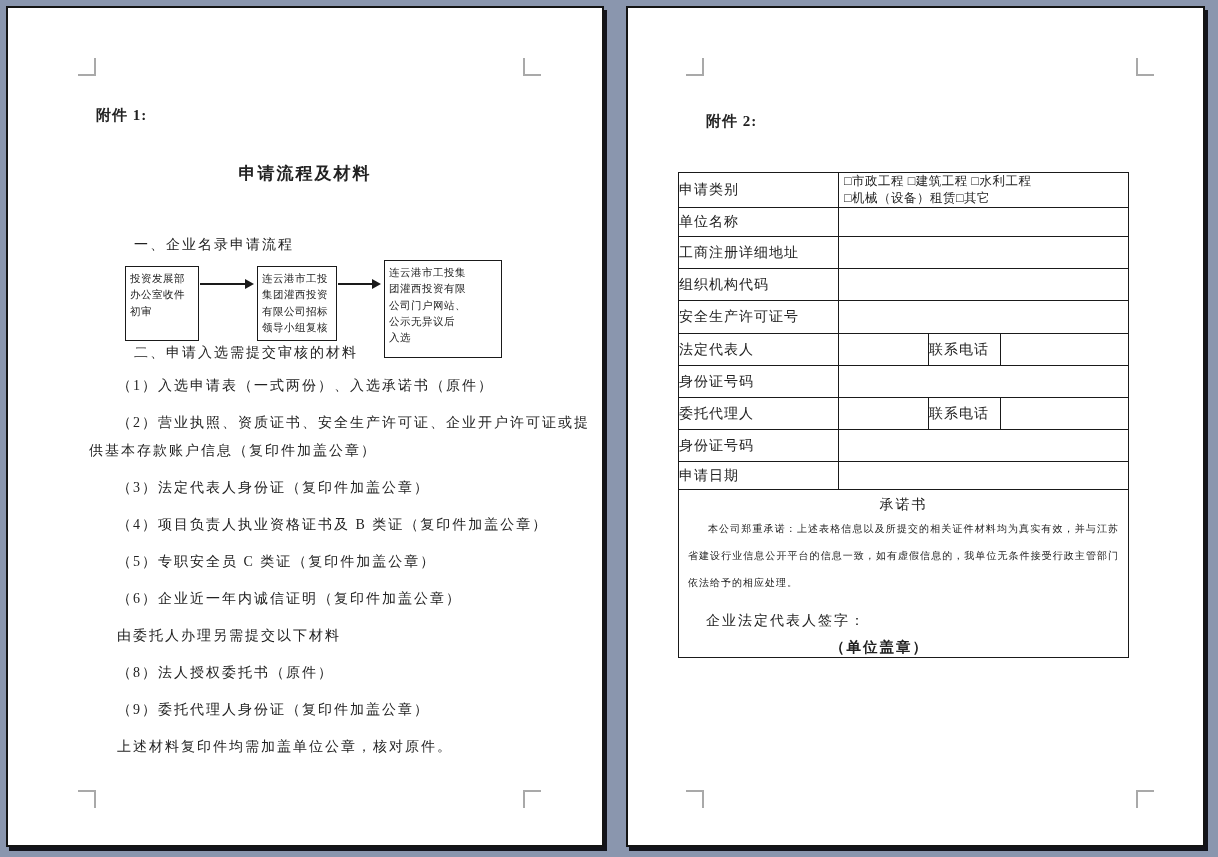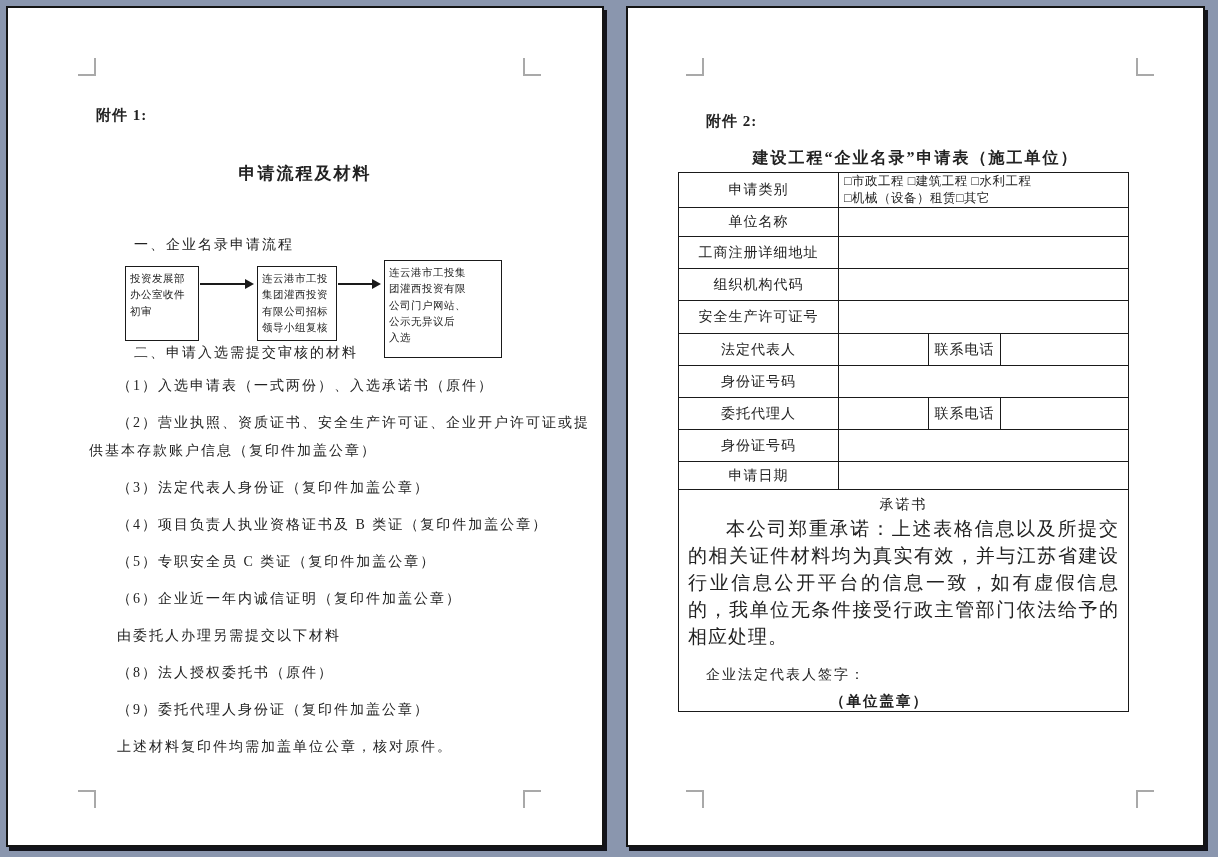--- a/index.html
+++ b/index.html
@@ -59,26 +59,26 @@
   
   #items { position: absolute; left: 81px; top: 364px; width: 505px; }
   #items p { font-size: 14px; letter-spacing: 2px; line-height: 28px;
              text-indent: 2em; margin: 0 0 9px 0; }
 
   
   #form-table { position: absolute; left: 50px; top: 164px; width: 450px;
                 border-collapse: collapse; table-layout: fixed; }
   #form-table td { border: 1px solid #1a1a1a; font-size: 14px; vertical-align: middle;
                    overflow: hidden; }
-  td.lbl { text-align: center; letter-spacing: 1px; }
+  td.lbl { text-align: left; letter-spacing: 1px; }
   td.val { }
   .chk { font-size: 12.5px; line-height: 17px; letter-spacing: 0.5px; padding-left: 5px; }
   td.promise-cell { padding: 4px 9px 0 9px; vertical-align: top; }
   .p-title { text-align: center; font-size: 14px; letter-spacing: 2px; margin-top: 2px; }
-  .p-body  { font-size: 19px; line-height: 27px; letter-spacing: 1px;
+  .p-body  { font-size: 10px; line-height: 27px; letter-spacing: 1px;
              text-indent: 2em; text-align: justify; margin-top: 1px; }
   .p-sign  { font-weight: normal; font-size: 14px; letter-spacing: 2px;
              margin: 16px 0 0 18px; }
   .p-seal  { font-weight: bold; font-size: 14.5px; letter-spacing: 2px;
              text-align: center; padding-right: 48px; margin-top: 8px; }
   .o-seal  { font-weight: bold; font-size: 14.5px; letter-spacing: 1px;
              text-align: right; padding-right: 22px; }
   .o-seal u { text-decoration: underline; }
 </style>
 </head>
@@ -130,21 +130,20 @@
     </div>
 </div>
 
 <div class="page" id="page2">
   <div class="cm tl" style="left:58px;top:50px;"></div>
   <div class="cm tr" style="left:508px;top:50px;"></div>
   <div class="cm bl" style="left:58px;top:782px;"></div>
   <div class="cm br" style="left:508px;top:782px;"></div>
 
   <div class="attach-label">附件 2:</div>
-  <div class="doc-title">建设工程“企业名录”申请表（施工单位）</div>
 
   <table id="form-table">
     <colgroup>
       <col style="width:160px">
         <col style="width:90px">
         <col style="width:72px">
         <col style="width:128px">
     </colgroup>
     <tbody>
         <tr style="height: 34px;">

